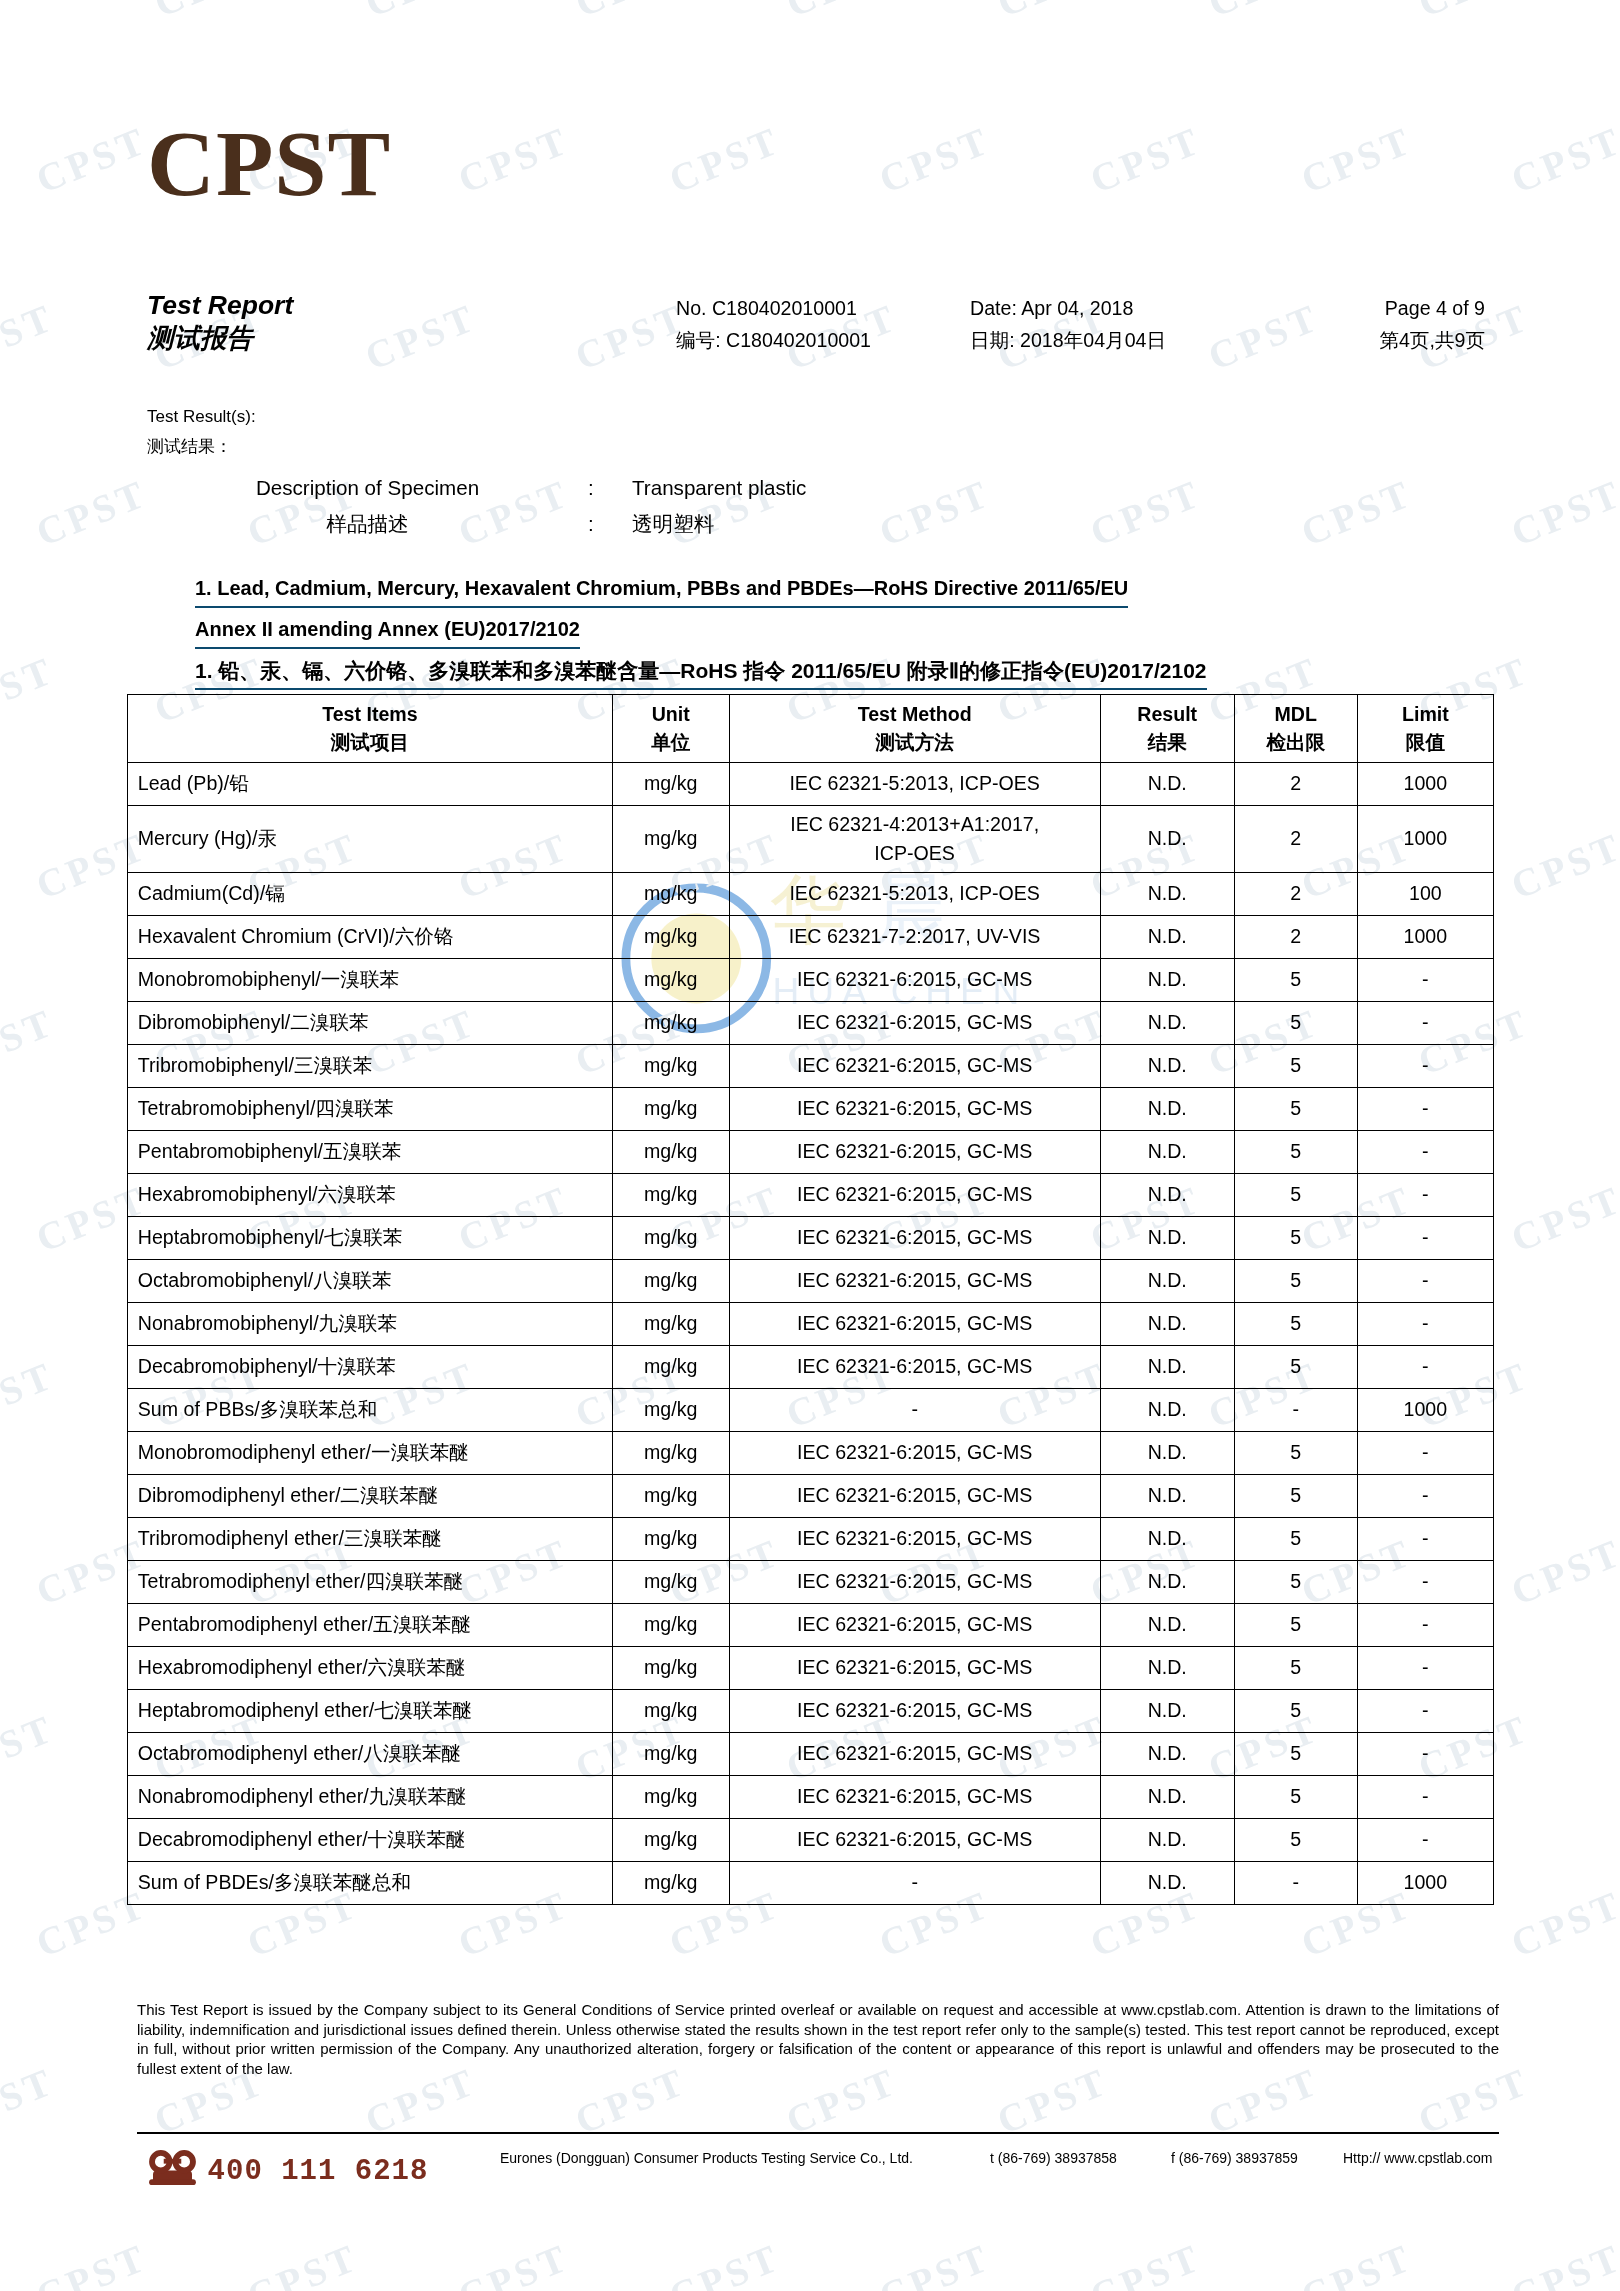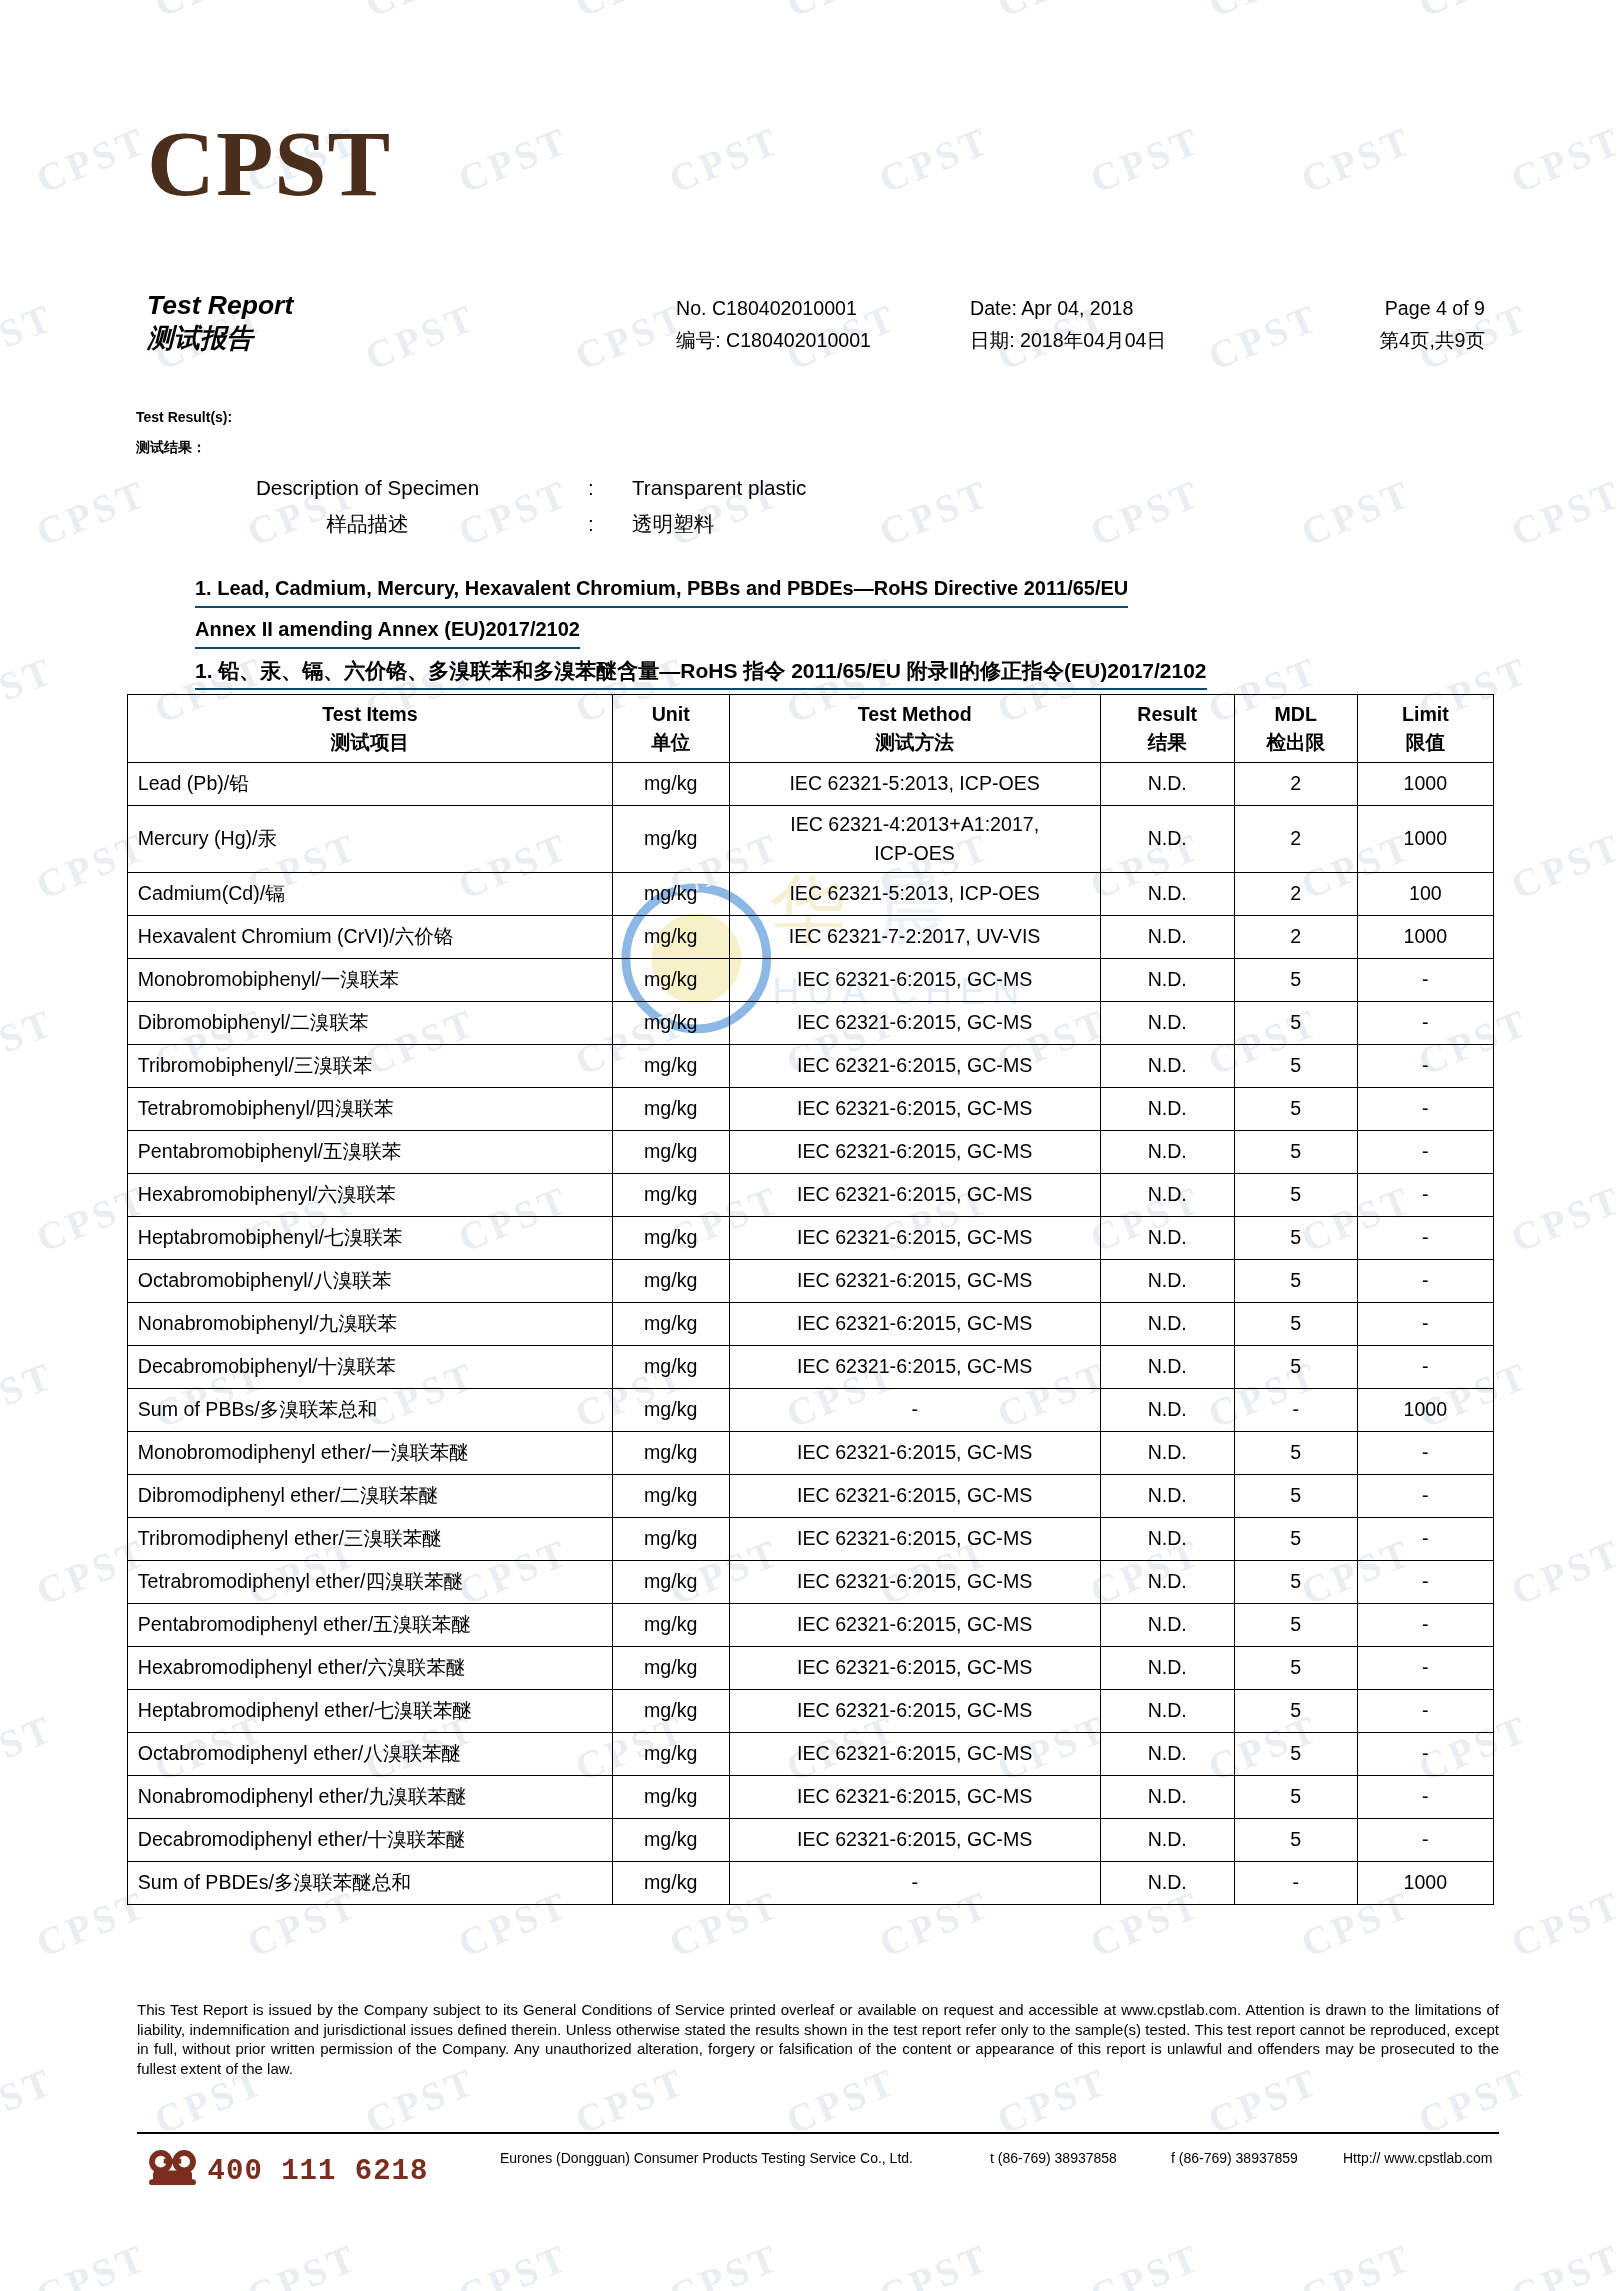--- a/index.html
+++ b/index.html
@@ -94,24 +94,24 @@
   }
   .hdr-row {
     display: flex;
   }
   .hdr-c1 { width: 294px; }
   .hdr-c2 { width: 299px; }
   .hdr-c3 { width: 216px; text-align: right; }
 
   .section-label {
     position: absolute;
-    left: 136px;
+    left: 147px;
     top: 402px;
-    font-size: 14px;
-    font-weight: 700;
+    font-size: 17px;
+    font-weight: 400;
     line-height: 30px;
   }
 
   .spec {
     position: absolute;
     left: 147px;
     top: 470px;
     width: 980px;
     font-size: 20.6px;
     line-height: 36px;

